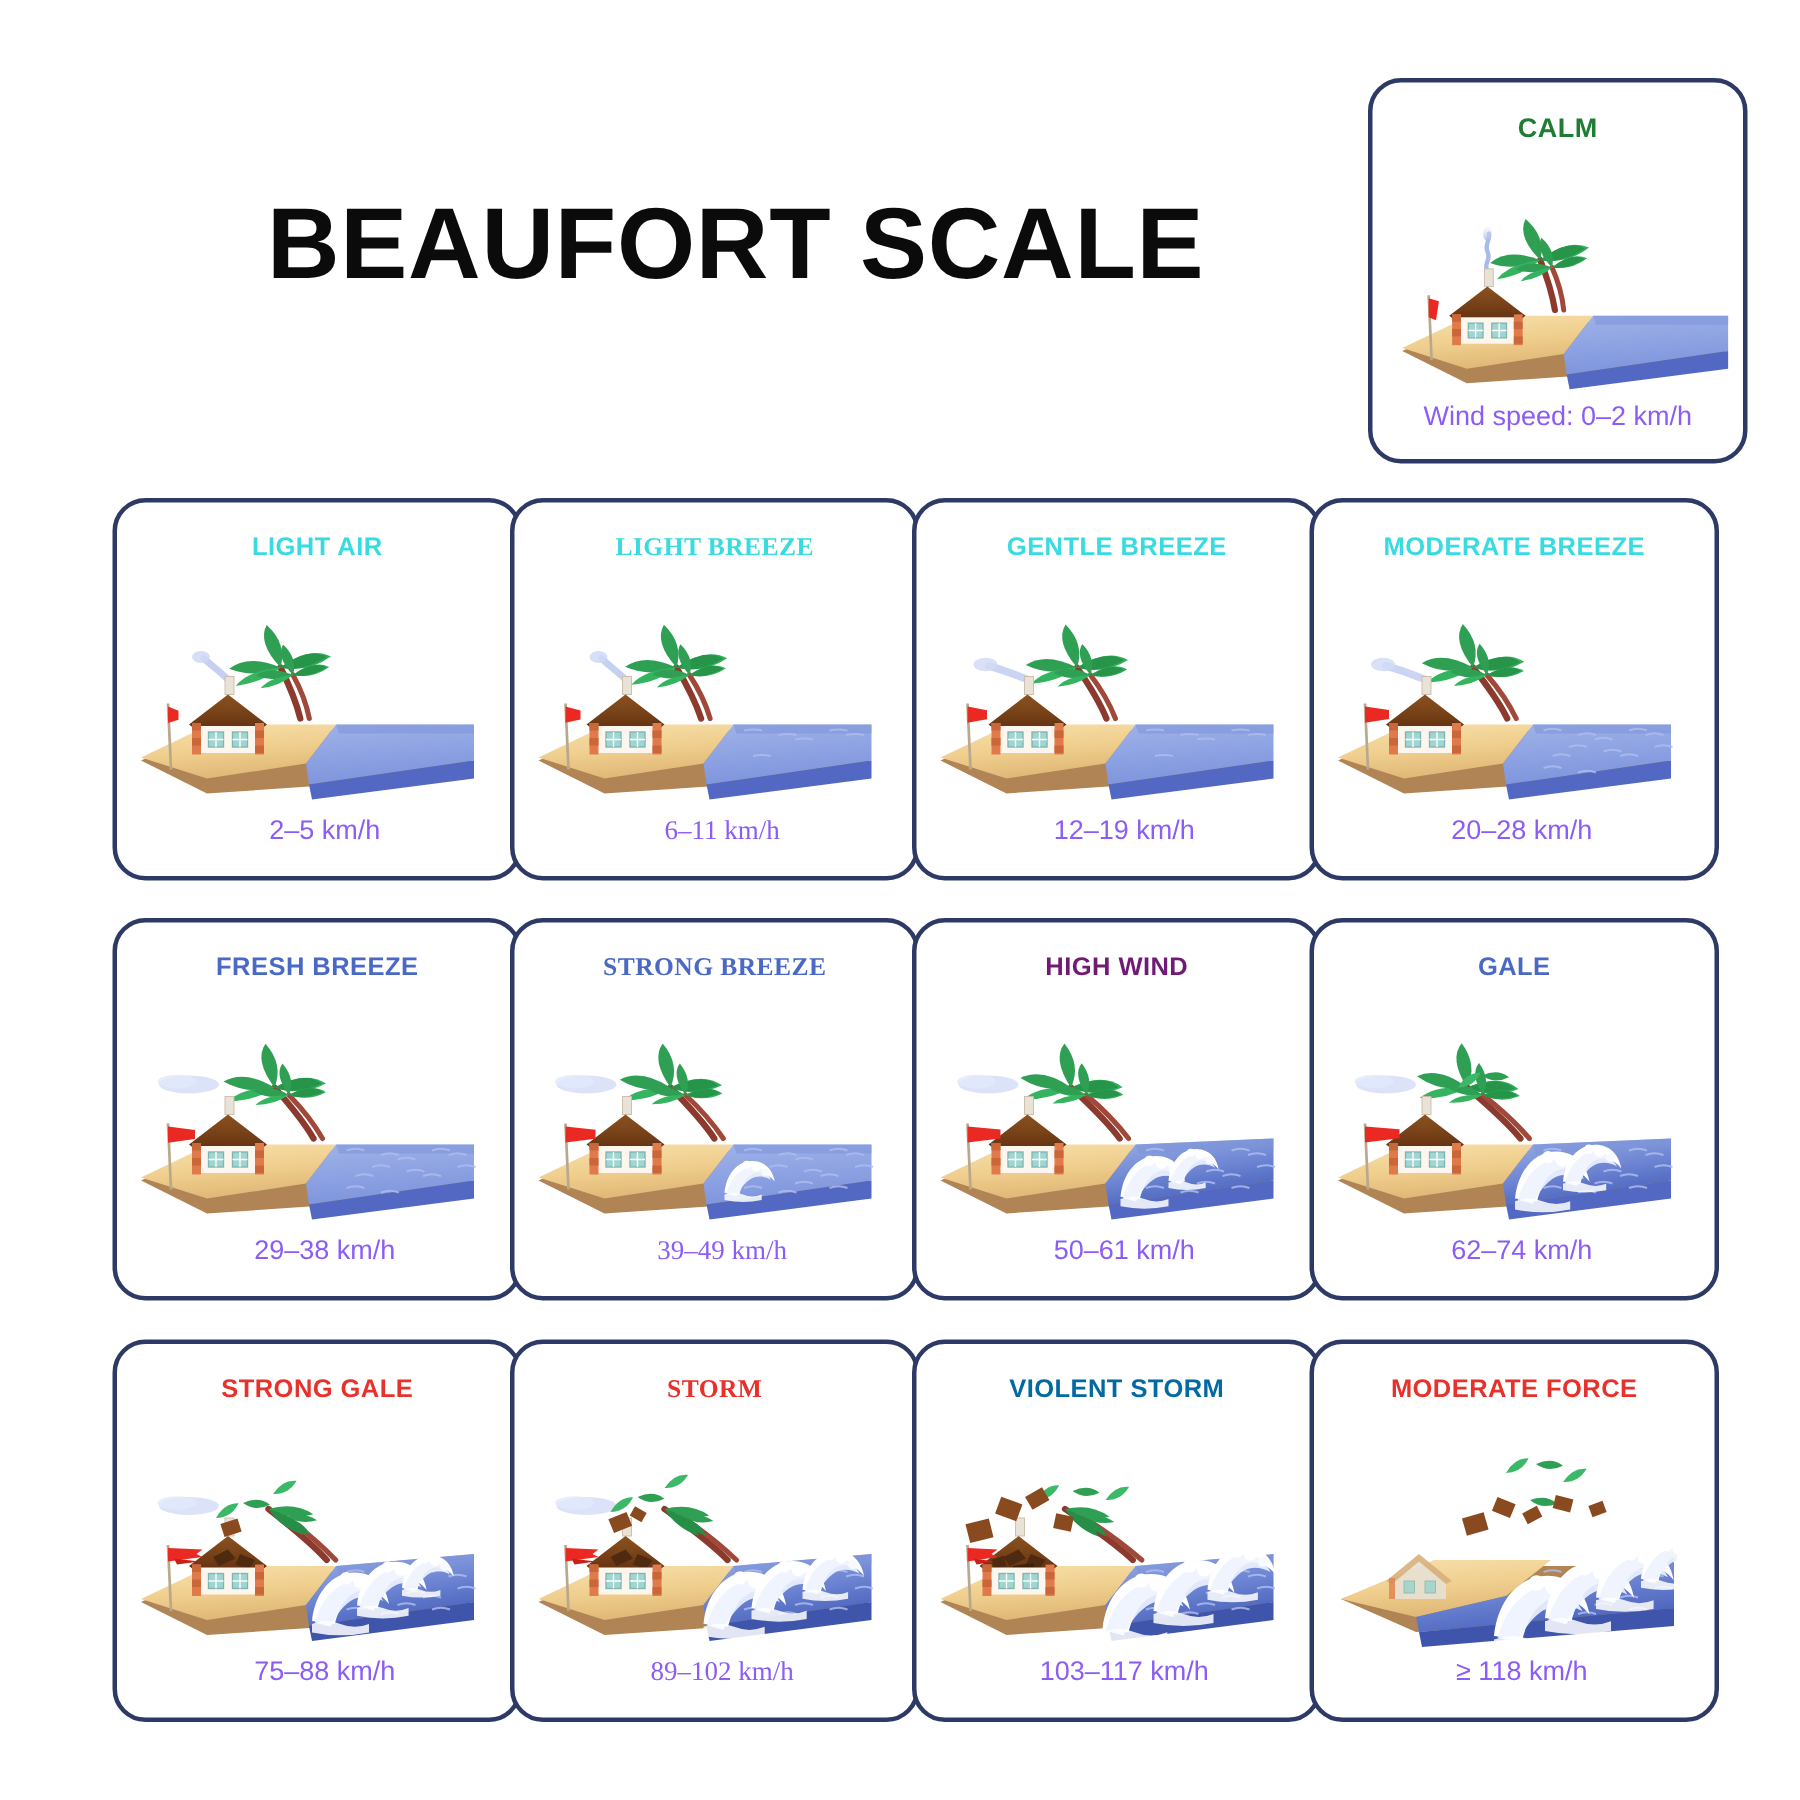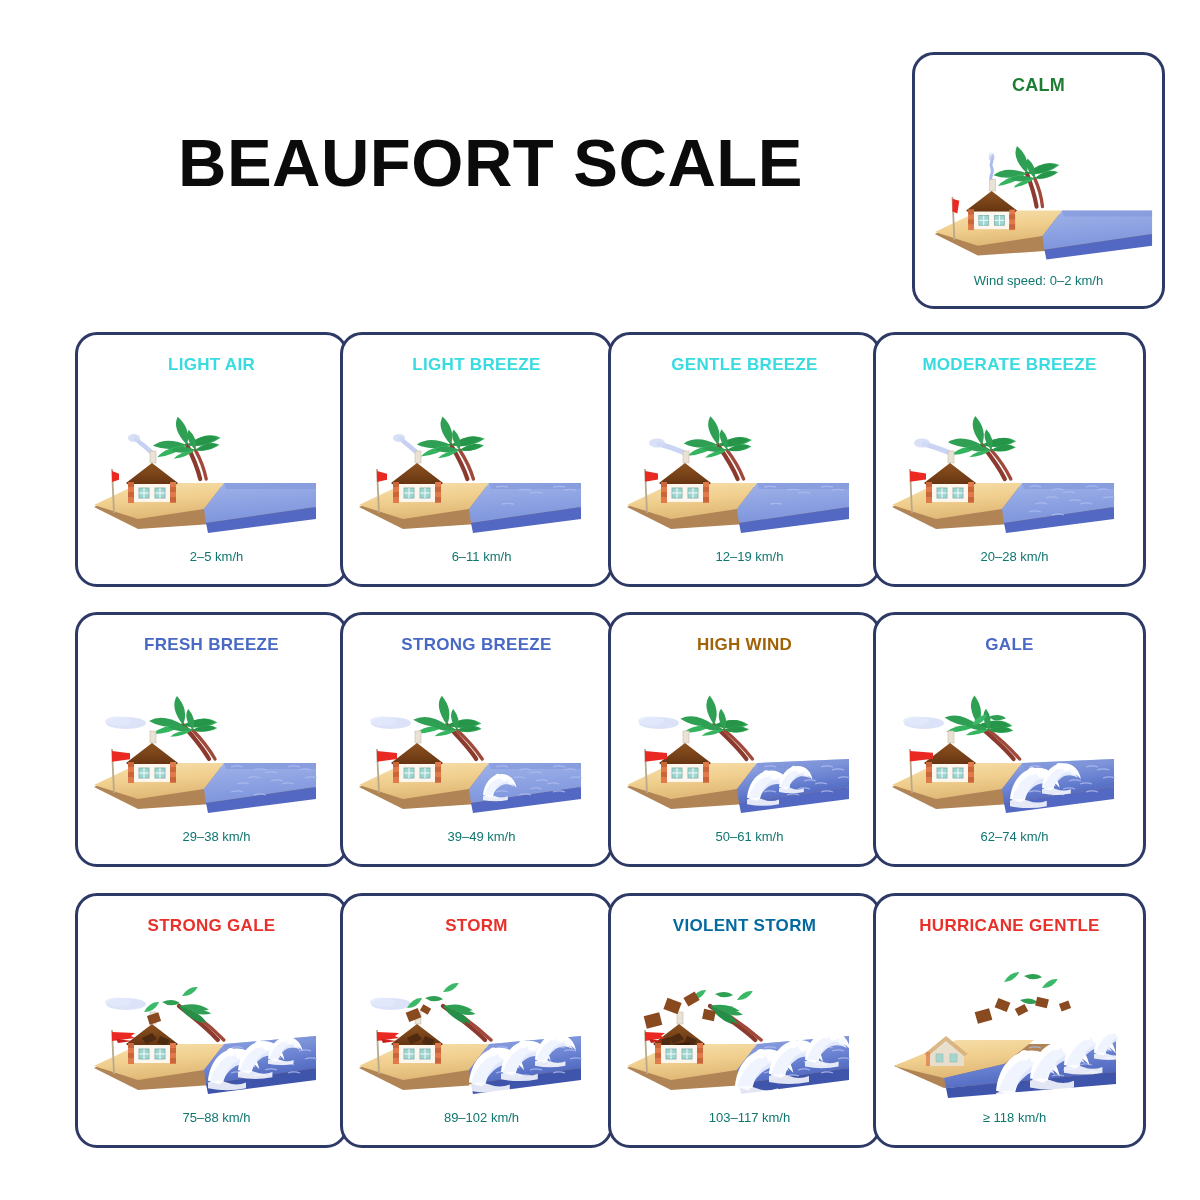--- a/index.html
+++ b/index.html
@@ -35,22 +35,22 @@
     text-align: center;
     font-size: 17px;
     font-weight: bold;
     letter-spacing: 0.3px;
     white-space: nowrap;
   }
   .card-speed {
     position: absolute;
     left: 0; right: 0;
     text-align: center;
-    font-size: 13px;
-    color: #0f766e;
+    font-size: 18px;
+    color: #8b5cf6;
     white-space: nowrap;
   }
   .scene-wrap {
     position: absolute;
     overflow: hidden;
   }
   .scene-wrap svg { display: block; width: 100%; height: 100%; }
 
   
   .card.grid-card { width: 273px; height: 255px; }
@@ -59,21 +59,21 @@
   .card.grid-card > .scene-wrap { left: 8px; top: 52px; width: 234px; height: 150px; }
 
   
   .card.calm-card { width: 253px; height: 257px; left: 879px; top: 52px; margin-left: 33px; }
   .card.calm-card > .card-title { top: 20px; font-size: 18px; }
   .card.calm-card > .card-speed { bottom: 18px; }
   .card.calm-card > .scene-wrap { left: 12px; top: 55px; width: 229px; height: 160px; }
 
   
   .col-1 { left: 75px; }
-  .col-2 { left: 340px; }
+  .col-2 { left: 340px; font-family: Liberation Serif, serif; }
   .col-3 { left: 608px; padding-left: 28px; }
   .col-4 { left: 873px; }
   
   .row-1 { top: 332px; }
   .row-2 { top: 612px; }
   .row-3 { top: 893px; }
 </style>
 </head>
 <body>
 
@@ -739,21 +739,21 @@
       <circle cx="34" cy="-2" r="5" fill="#ffffff"></circle>
               <circle cx="44" cy="4" r="4" fill="#f7faff"></circle>
       <circle cx="24" cy="-4" r="4.4" fill="#ffffff"></circle>
     </g>
 
   </svg>
         </div>
      <div class="card-speed">39–49 km/h</div>
       </div>
       <div class="card grid-card col-3 row-2">
-        <div class="card-title" style="color:#a16207">HIGH WIND</div>
+        <div class="card-title" style="color:#701a75">HIGH WIND</div>
      <div class="scene-wrap">
           <svg viewBox="0 0 234 150" preserveAspectRatio="xMidYMid meet">
 
   <defs>
     <linearGradient id="sandGg6" x1="0" y1="0" x2="0.3" y2="1">
       <stop offset="0%" stop-color="#f7e0ad"></stop>
                 <stop offset="55%" stop-color="#f0cf8e"></stop>
                 <stop offset="100%" stop-color="#e0b877"></stop>
     </linearGradient>
     <linearGradient id="waterGg6" x1="0" y1="0" x2="0.2" y2="1">
@@ -1350,21 +1350,21 @@
             <path d="M118,52 q10,-6 18,-1 q-9,6 -18,1 Z" fill="#3cb968" transform="rotate(-26,118,52)"></path>
     <rect x="26" y="66" width="16" height="13" fill="#8a4a20" transform="rotate(-14,34,72.5)"></rect>
             <rect x="46" y="52" width="15" height="12" fill="#8a4a20" transform="rotate(20,53.5,58)"></rect>
             <rect x="66" y="46" width="13" height="10" fill="#8a4a20" transform="rotate(-30,72.5,51)"></rect>
             <rect x="84" y="62" width="12" height="10" fill="#8a4a20" transform="rotate(12,90,67)"></rect>
   </svg>
         </div>
      <div class="card-speed">103–117 km/h</div>
       </div>
       <div class="card grid-card col-4 row-3">
-        <div class="card-title" style="color:#e8312a">HURRICANE GENTLE</div>
+        <div class="card-title" style="color:#e8312a">MODERATE FORCE</div>
      <div class="scene-wrap">
           <svg viewBox="0 0 234 150" preserveAspectRatio="xMidYMid meet">
 
   <defs>
     <linearGradient id="sandGg11" x1="0" y1="0" x2="0.3" y2="1">
       <stop offset="0%" stop-color="#f7e0ad"></stop>
                 <stop offset="55%" stop-color="#f0cf8e"></stop>
                 <stop offset="100%" stop-color="#e0b877"></stop>
     </linearGradient>
     <linearGradient id="waterGg11" x1="0" y1="0" x2="0.2" y2="1">

